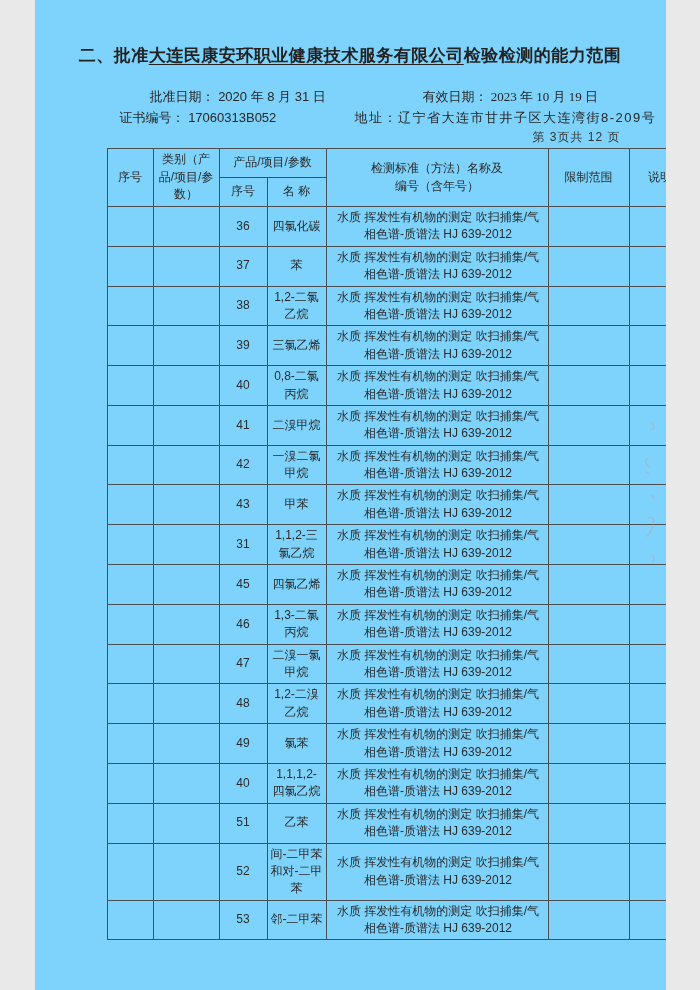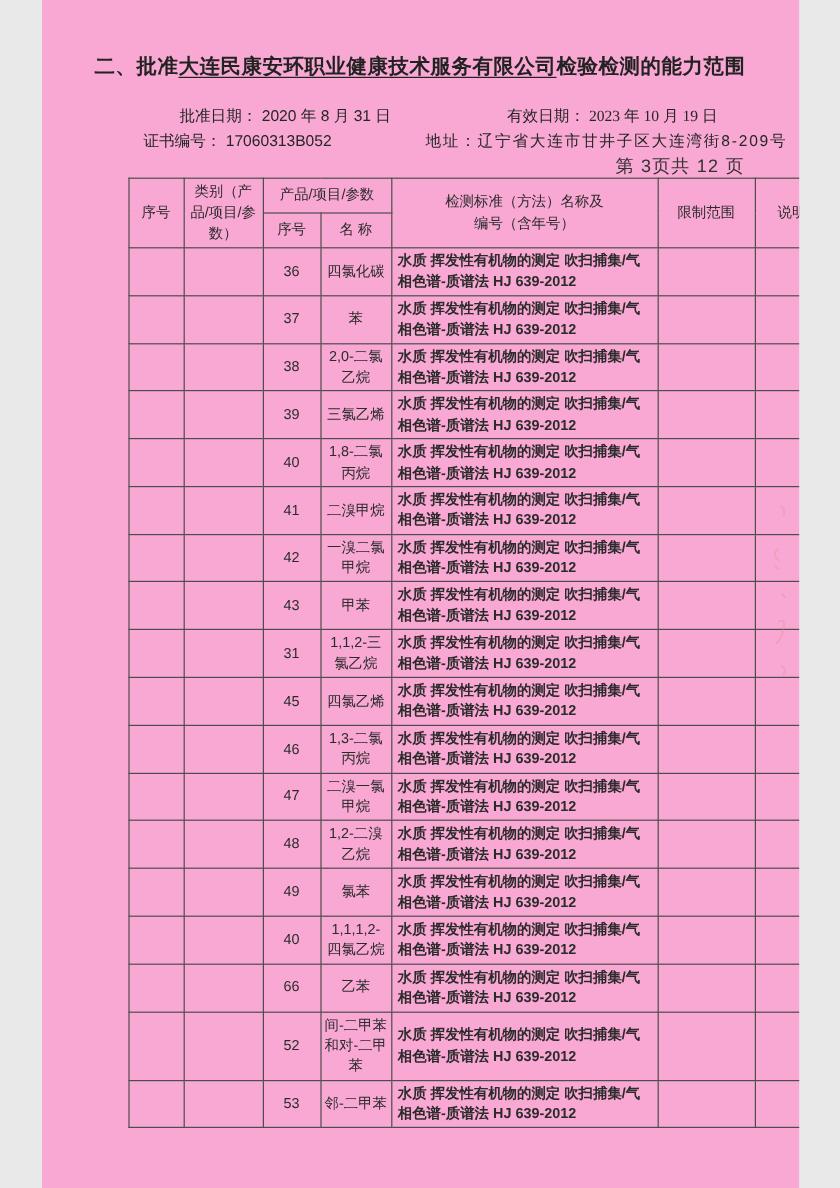--- a/index.html
+++ b/index.html
@@ -6,42 +6,42 @@
   body{
     background:#e9e9e9;
     font-family:"Liberation Sans","DejaVu Sans",sans-serif;
     color:#2b2b2b;
     -webkit-font-smoothing:antialiased;
   }
   .page{
     position:relative;
     width:631px;height:990px;
     margin:0 auto;
-    background:#f9a8d4;
+    background:#7dd3fc;
     overflow:hidden;
   }
   
   .doc-title{
     position:absolute;top:44px;left:0;width:100%;
     text-align:center;
     font-size:17px;font-weight:bold;color:#222;
     letter-spacing:.5px;
   }
   .doc-title .u{ text-decoration:underline; text-underline-offset:3px; }
   
   .info{position:absolute;left:0;top:0;width:100%;font-size:13px;color:#262626;}
   .info .lbl{font-weight:normal;}
   .pos-approval{position:absolute;left:115px;top:88px;}
   .pos-valid{position:absolute;left:388px;top:88px;font-family:Liberation Serif, serif;}
   .pos-cert{position:absolute;left:85px;top:109px;}
   .pos-addr{position:absolute;left:320px;top:109px;letter-spacing:1.5px;}
   .pos-addr .val{letter-spacing:1.5px;}
   .page-indicator{
     position:absolute;top:129px;right:45px;
-    font-size:15px;color:#333;letter-spacing:1px;
+    font-size:12px;color:#333;letter-spacing:1px;
   }
   
   .cap-table{
     position:absolute;top:148px;left:72px;
     width:584px;
     border-collapse:collapse;
     table-layout:fixed;
     font-size:12px;color:#2b2b2b;
   }
   .cap-table th,.cap-table td{
@@ -50,23 +50,22 @@
     vertical-align:middle;
     text-align:center;
     font-weight:normal;
     line-height:1.45;
     overflow:hidden;
     word-break:break-all;
   }
   .cap-table thead th{height:24px;}
   .th-standard{white-space:pre-line;}
   .cap-table td.c-method{
-    text-align:left;
+    text-align:center;
     padding-left:5px;
-    font-weight:bold;
   }
   .cap-table tbody td{height:34px;}
   
   .red-marks{
     position:absolute;top:410px;right:0;width:45px;height:170px;
     opacity:.55;pointer-events:none;
   }
 </style>
 </head>
 <body>
@@ -127,39 +126,39 @@
       <td class="c-no">37</td>
       <td class="c-name">苯</td>
       <td class="c-method">水质 挥发性有机物的测定 吹扫捕集/气相色谱-质谱法 HJ 639-2012</td>
       <td class="c-limit"></td>
       <td class="c-note"></td>
     </tr>
         <tr>
       <td class="c-seq"></td>
       <td class="c-cat"></td>
       <td class="c-no">38</td>
-      <td class="c-name">2,0-二氯乙烷</td>
+      <td class="c-name">1,2-二氯乙烷</td>
       <td class="c-method">水质 挥发性有机物的测定 吹扫捕集/气相色谱-质谱法 HJ 639-2012</td>
       <td class="c-limit"></td>
       <td class="c-note"></td>
     </tr>
         <tr>
       <td class="c-seq"></td>
       <td class="c-cat"></td>
       <td class="c-no">39</td>
       <td class="c-name">三氯乙烯</td>
       <td class="c-method">水质 挥发性有机物的测定 吹扫捕集/气相色谱-质谱法 HJ 639-2012</td>
       <td class="c-limit"></td>
       <td class="c-note"></td>
     </tr>
         <tr>
       <td class="c-seq"></td>
       <td class="c-cat"></td>
       <td class="c-no">40</td>
-      <td class="c-name">1,8-二氯丙烷</td>
+      <td class="c-name">0,8-二氯丙烷</td>
       <td class="c-method">水质 挥发性有机物的测定 吹扫捕集/气相色谱-质谱法 HJ 639-2012</td>
       <td class="c-limit"></td>
       <td class="c-note"></td>
     </tr>
         <tr>
       <td class="c-seq"></td>
       <td class="c-cat"></td>
       <td class="c-no">41</td>
       <td class="c-name">二溴甲烷</td>
       <td class="c-method">水质 挥发性有机物的测定 吹扫捕集/气相色谱-质谱法 HJ 639-2012</td>
@@ -243,21 +242,21 @@
       <td class="c-cat"></td>
       <td class="c-no">40</td>
       <td class="c-name">1,1,1,2-四氯乙烷</td>
       <td class="c-method">水质 挥发性有机物的测定 吹扫捕集/气相色谱-质谱法 HJ 639-2012</td>
       <td class="c-limit"></td>
       <td class="c-note"></td>
     </tr>
         <tr>
       <td class="c-seq"></td>
       <td class="c-cat"></td>
-      <td class="c-no">66</td>
+      <td class="c-no">51</td>
       <td class="c-name">乙苯</td>
       <td class="c-method">水质 挥发性有机物的测定 吹扫捕集/气相色谱-质谱法 HJ 639-2012</td>
       <td class="c-limit"></td>
       <td class="c-note"></td>
     </tr>
         <tr>
       <td class="c-seq"></td>
       <td class="c-cat"></td>
       <td class="c-no">52</td>
       <td class="c-name">间-二甲苯和对-二甲苯</td>

